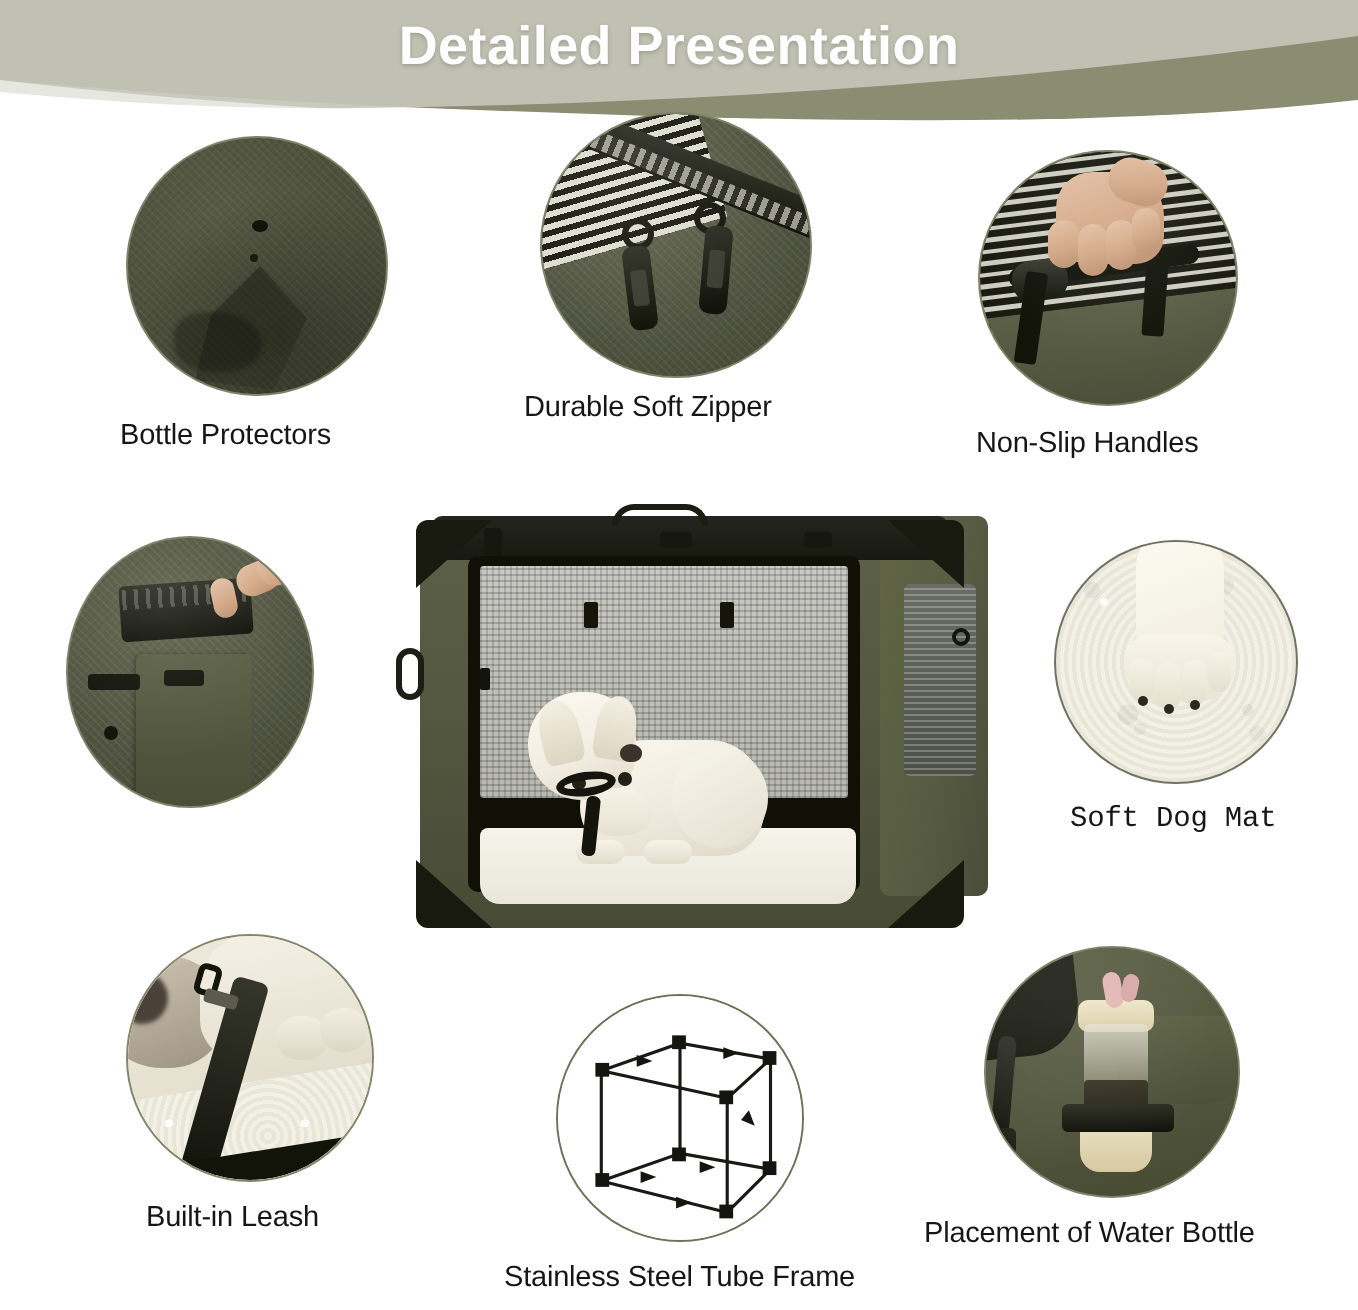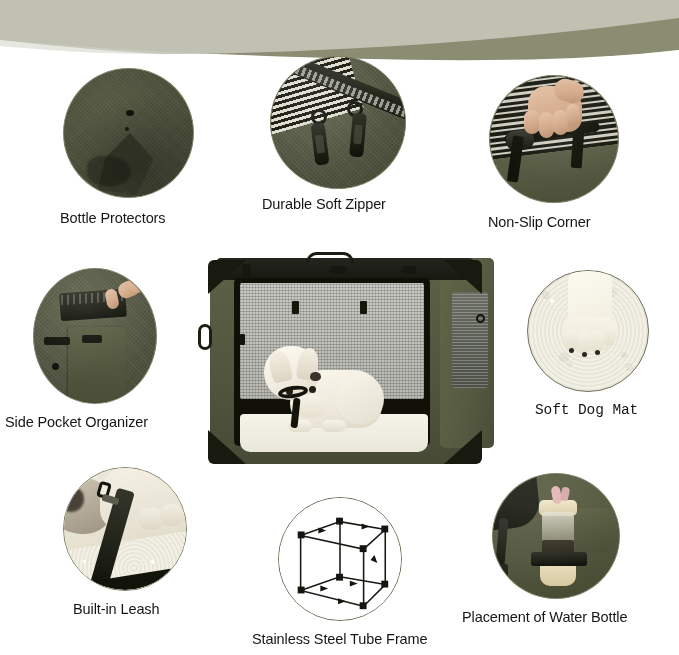--- a/index.html
+++ b/index.html
@@ -191,20 +191,21 @@
 </style>
 </head>
 <body>
 
 <div id="banner">
   <svg viewBox="0 0 679 72" preserveAspectRatio="none">
     <path d="M0,0 L679,0 L679,50 C540,66 360,60 190,53 C110,49 45,44 0,40 Z" fill="#8a8d71"></path>
     <path d="M0,0 L679,0 L679,18 C520,40 350,52 180,54 C105,55 45,50 0,46 Z" fill="#c4c6b9" opacity="0.92"></path>
     <path d="M0,40 C60,47 130,53 200,56 C380,63 545,66 679,50 L679,58 C545,72 380,70 200,63 C130,60 60,53 0,47 Z" fill="#ffffff" opacity="0.55"></path>
   </svg>
+  <div id="banner-title">Detailed Presentation</div>
 </div>
 
 <div class="feature" style="left:63px; top:68px;">
   <div class="circle olive-fabric" style="width:131px;height:130px;">
     <div class="inner">
       <div style="position:absolute;left:48%;top:32%;width:8px;height:6px;background:#14140c;border-radius:50%;"></div>
       <div style="position:absolute;left:47%;top:45%;width:4px;height:4px;background:#1d1d12;border-radius:50%;"></div>
       <div style="position:absolute;left:26%;top:50%;width:56px;height:62px;background:linear-gradient(150deg,rgba(24,25,15,.55),rgba(40,42,28,.15));clip-path:polygon(58% 0,100% 42%,70% 100%,0 92%,14% 40%);filter:blur(.6px);"></div>
       <div style="position:absolute;left:18%;top:68%;width:44px;height:30px;background:rgba(18,19,10,.38);border-radius:40% 60% 50% 50%;filter:blur(1.2px);"></div>
       <div style="position:absolute;inset:0;background:radial-gradient(circle at 60% 78%, rgba(0,0,0,.28), transparent 58%);"></div>
@@ -255,21 +256,21 @@
 
       <div class="skin" style="position:absolute;left:38px;top:10px;width:54px;height:46px;border-radius:18px 22px 14px 16px;"></div>
       <div class="skin" style="position:absolute;left:34px;top:34px;width:16px;height:24px;border-radius:8px;"></div>
       <div class="skin" style="position:absolute;left:49px;top:36px;width:15px;height:26px;border-radius:8px;"></div>
       <div class="skin" style="position:absolute;left:63px;top:34px;width:15px;height:25px;border-radius:8px;"></div>
       <div class="skin" style="position:absolute;left:76px;top:28px;width:14px;height:22px;border-radius:8px;"></div>
       <div class="skin" style="position:absolute;left:64px;top:4px;width:30px;height:22px;border-radius:12px;transform:rotate(18deg);"></div>
       <div style="position:absolute;inset:0;background:radial-gradient(circle at 55% 30%, rgba(255,255,255,.07), transparent 62%);"></div>
     </div>
   </div>
-  <div class="caption" style="left:-1px; top:139px;">Non-Slip Corner</div>
+  <div class="caption" style="left:-1px; top:139px;">Non-Slip Handles</div>
 </div>
 
 <div class="feature" style="left:33px; top:268px;">
   <div class="circle olive-fabric-lite" style="width:124px;height:136px;border-radius:50%;">
     <div class="inner">
 
       <div style="position:absolute;left:34px;top:58px;width:58px;height:78px;background:linear-gradient(180deg,#5a5e44,#4a4e37);border-radius:3px;box-shadow:-1px 0 2px rgba(0,0,0,.3);"></div>
 
       <div style="position:absolute;left:26px;top:22px;width:66px;height:28px;background:linear-gradient(180deg,#2c2d22,#0f1008);border-radius:3px;transform:rotate(-4deg);"></div>
       <div style="position:absolute;left:27px;top:24px;width:62px;height:10px;background:repeating-linear-gradient(90deg,rgba(255,255,255,.22) 0 2px,transparent 2px 6px);transform:rotate(-4deg);"></div>
@@ -277,21 +278,20 @@
       <div style="position:absolute;left:10px;top:68px;width:26px;height:8px;background:#13140b;border-radius:2px;"></div>
       <div style="position:absolute;left:48px;top:66px;width:20px;height:8px;background:#13140b;border-radius:2px;"></div>
       <div style="position:absolute;left:18px;top:94px;width:7px;height:7px;background:#12130a;border-radius:50%;"></div>
 
       <div class="skin" style="position:absolute;left:84px;top:12px;width:22px;height:16px;border-radius:9px;transform:rotate(-22deg);"></div>
       <div class="skin" style="position:absolute;left:72px;top:20px;width:12px;height:20px;border-radius:6px;transform:rotate(-12deg);"></div>
       <div class="skin" style="position:absolute;left:94px;top:4px;width:26px;height:18px;border-radius:10px;transform:rotate(-28deg);"></div>
       <div style="position:absolute;inset:0;background:radial-gradient(circle at 40% 25%, rgba(255,255,255,.09), transparent 62%);"></div>
     </div>
   </div>
-  <div class="caption" style="left:-28px; top:146px;">Side Pocket Organizer</div>
 </div>
 
 <div id="crate-wrap">
   <div id="crate">
     <div class="crate-body"></div>
     <div class="crate-sidepanel"></div>
     <div class="crate-sidemesh"></div>
     <div class="crate-top-black"></div>
     <div class="crate-handle"></div>
     <div class="crate-strap" style="left:46px;top:12px;width:9px;height:16px;"></div>

